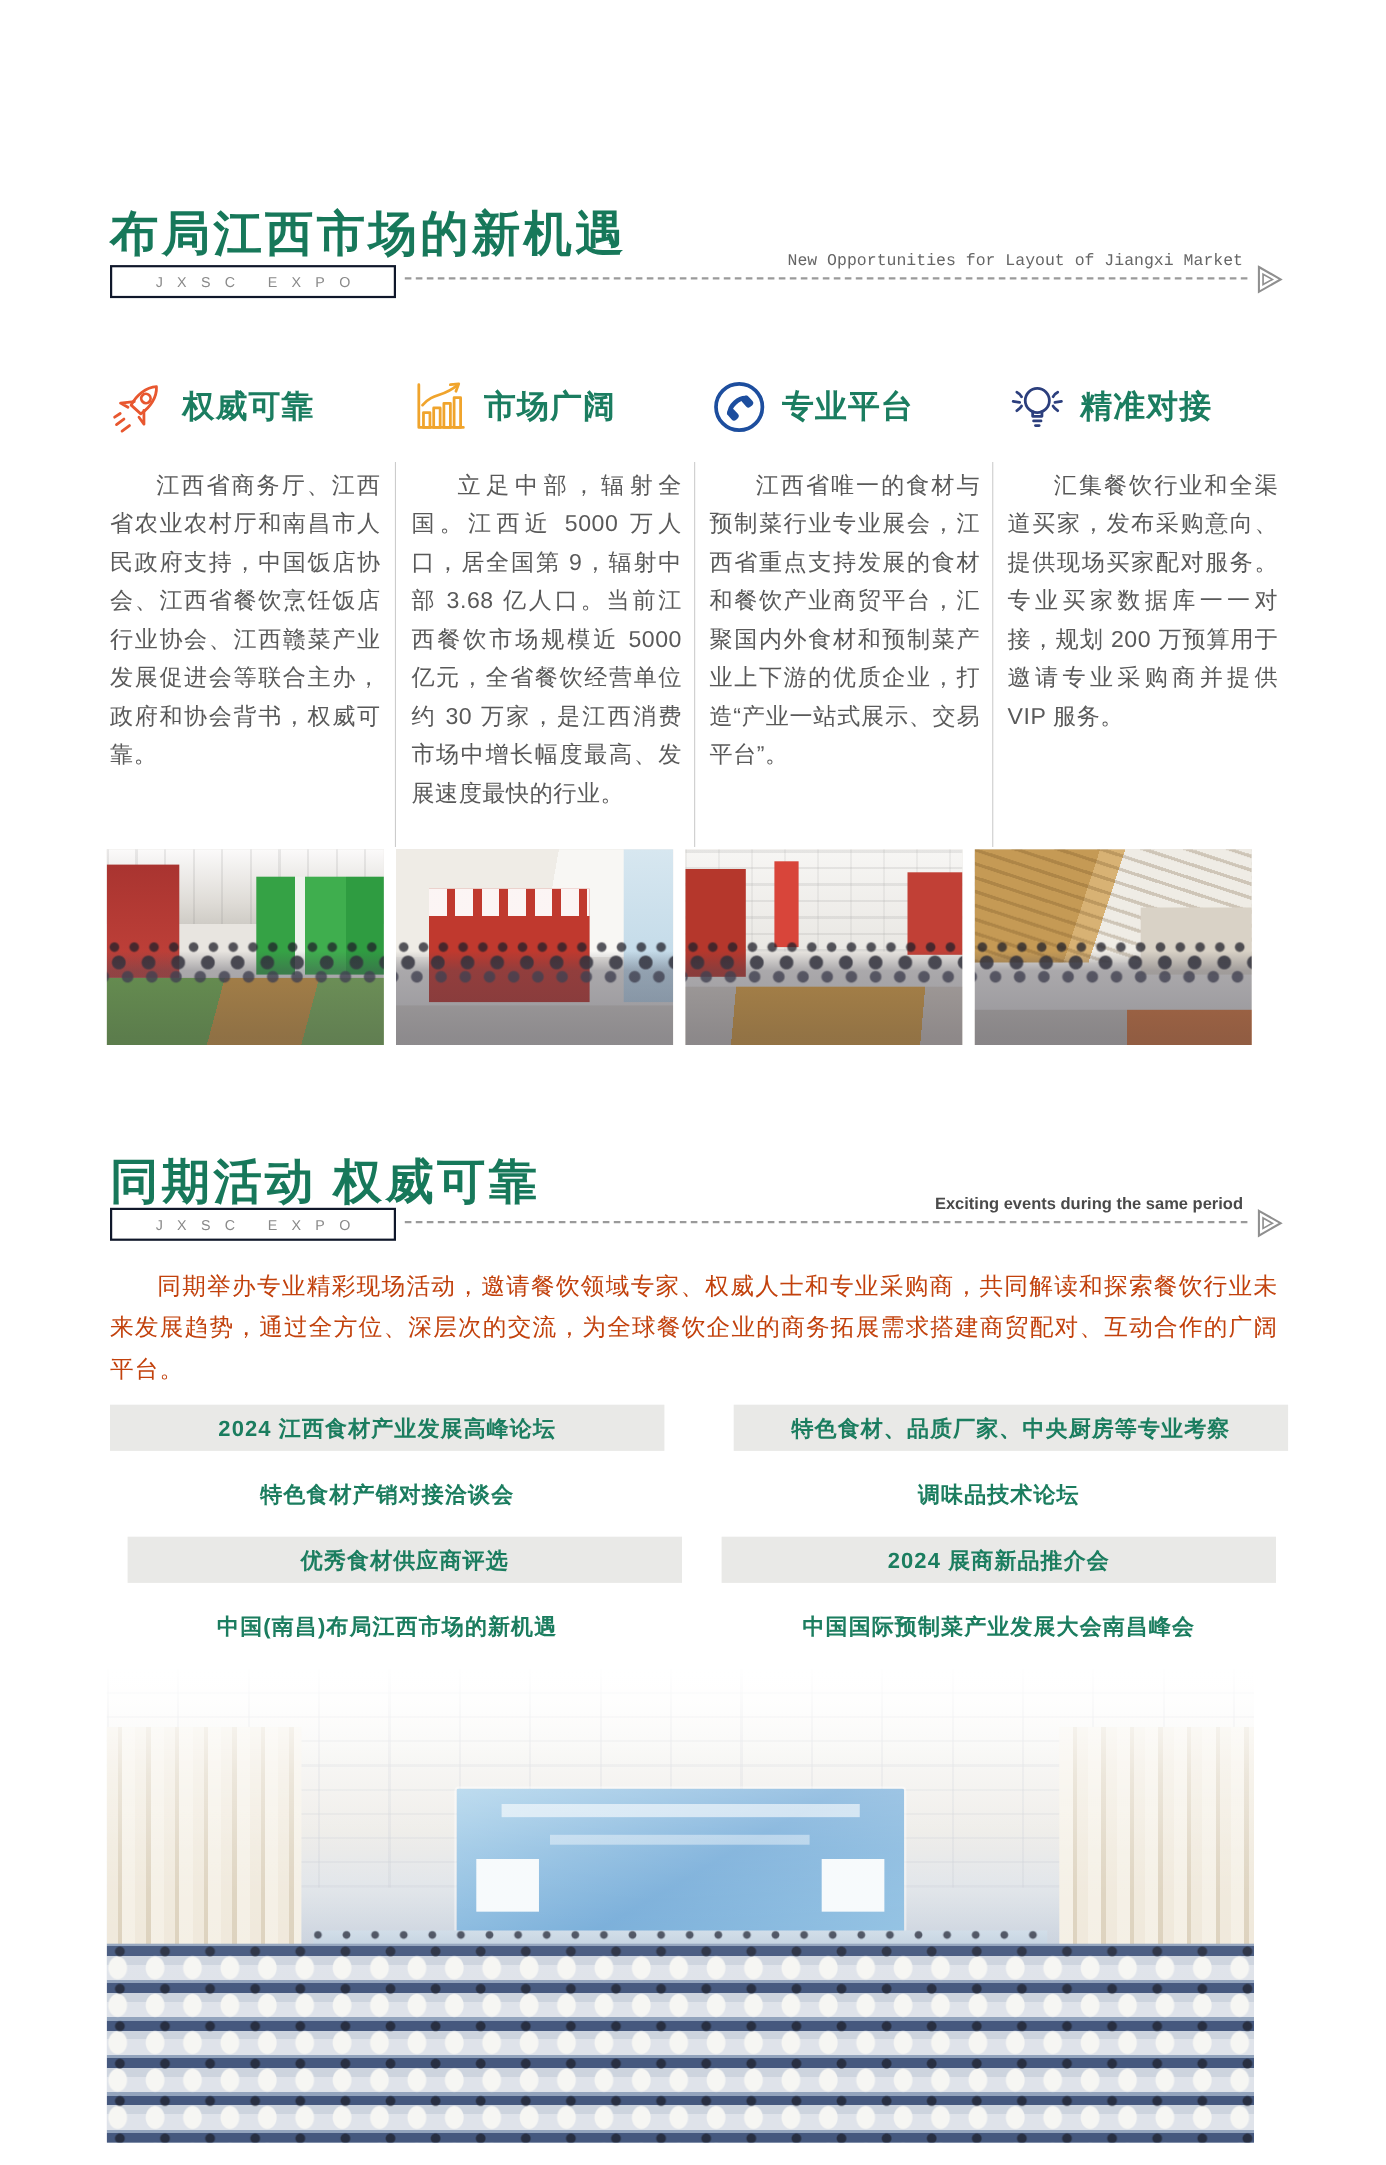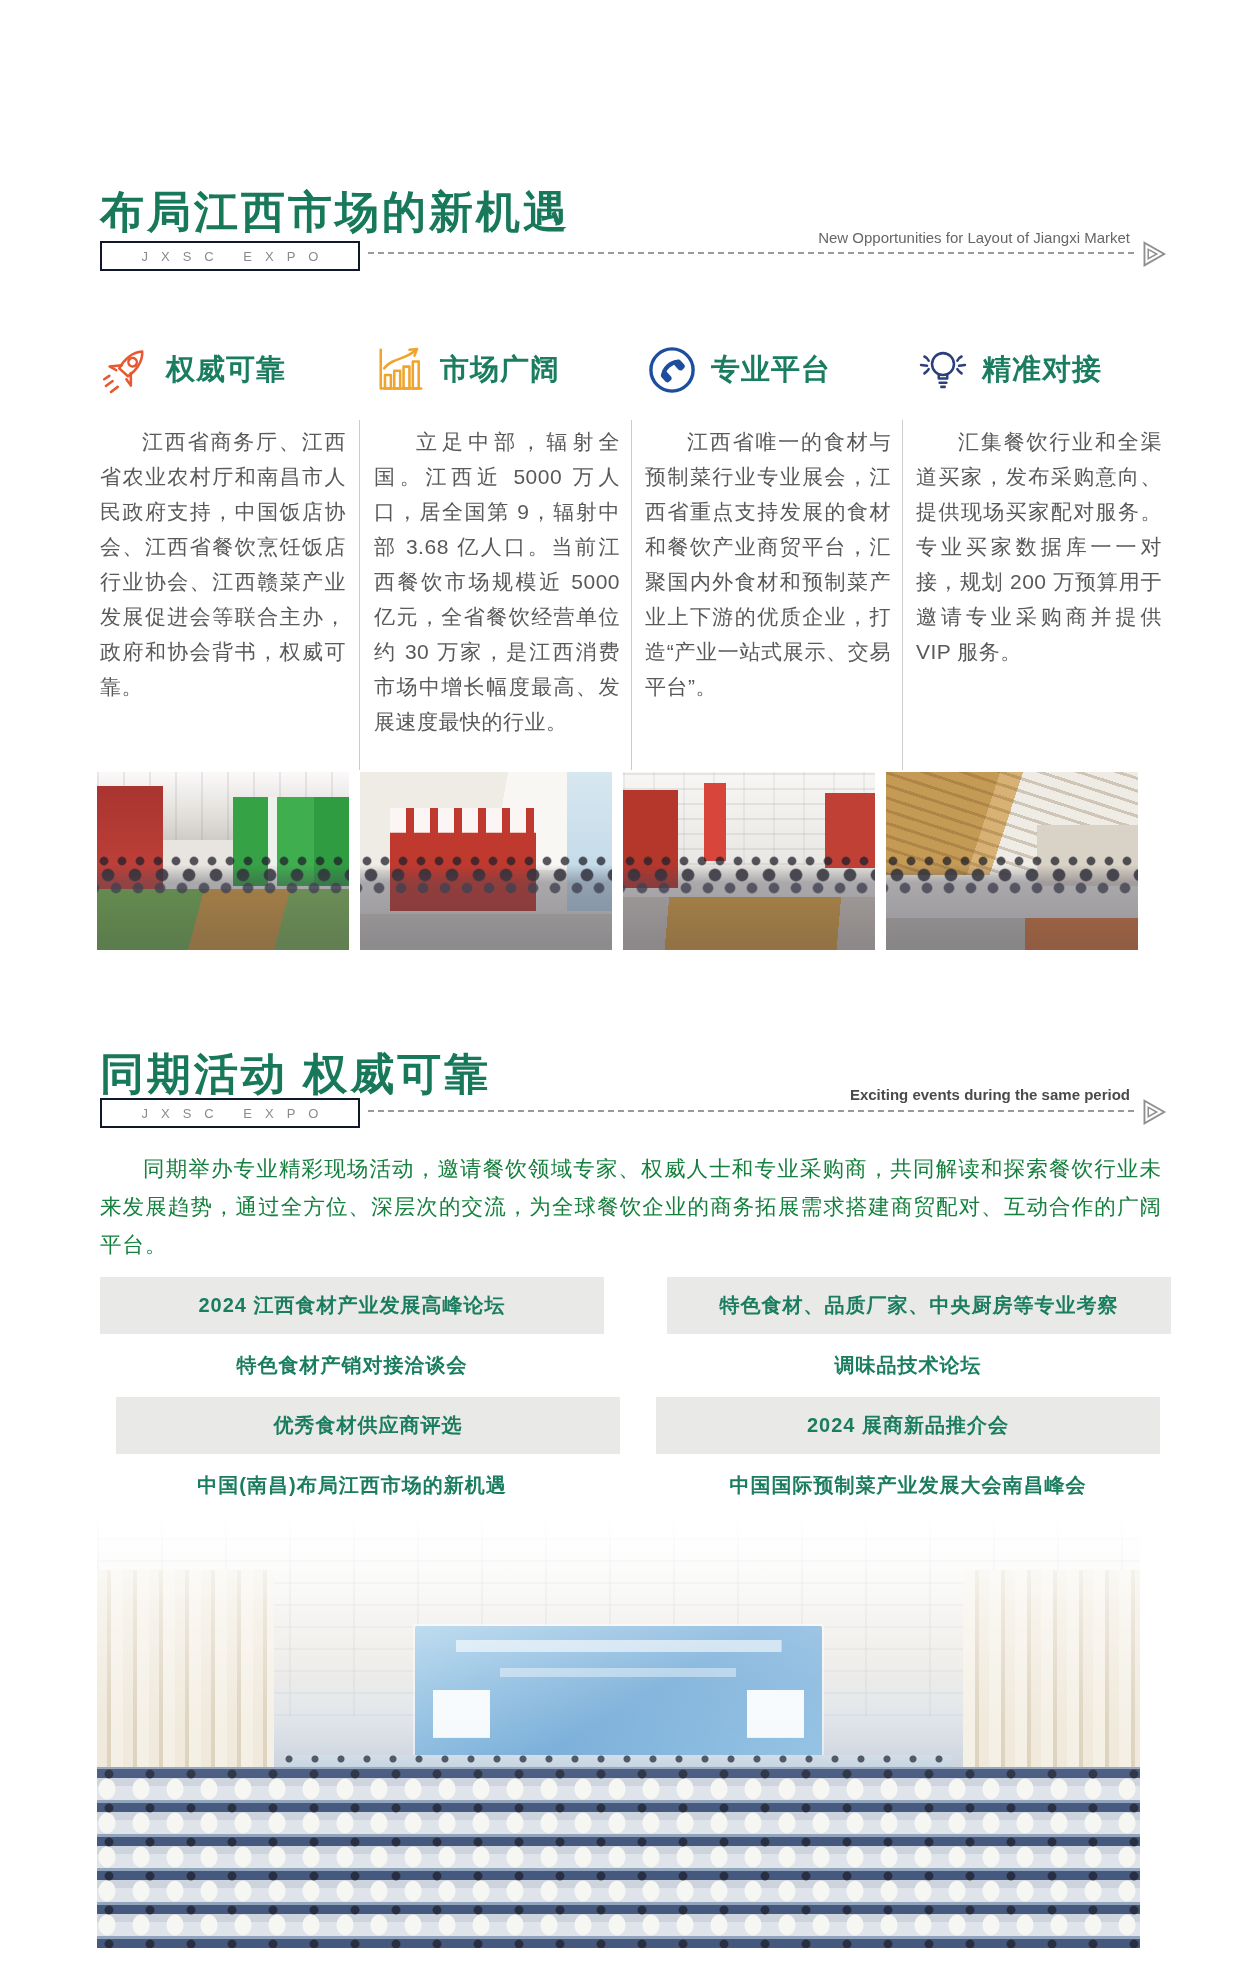--- a/index.html
+++ b/index.html
@@ -75,25 +75,25 @@
     background:linear-gradient(95deg,#d6cfc4 0 18%,#e2a53f 18% 85%,#d9cfc2 85%);}
   
   .p4-canopy{inset:0 0 42% 0;background:
     repeating-linear-gradient(18deg, rgba(90,60,20,.22) 0 3px, transparent 3px 12px),
     linear-gradient(108deg,#c59a55 0 40%,#d8b274 40% 48%,#efece5 48%);}
   .p4-back{right:0;top:30%;width:40%;height:34%;background:#d9d2c6;}
   .p4-floor{bottom:0;left:0;right:0;height:18%;background:linear-gradient(90deg,#cfc9bf 0 55%,#e07b3a 55%);}
   
   .intro{
     position:absolute;left:100px;top:1150px;width:1062px;
-    font-size:21.5px;line-height:38px;color:#15803d;text-align:justify;
+    font-size:21.5px;line-height:38px;color:#c2410c;text-align:justify;
     text-indent:2em;letter-spacing:1px;
   }
   .event{
-    position:absolute;width:504px;height:57px;display:flex;align-items:center;justify-content:center;
+    position:absolute;width:504px;height:42px;display:flex;align-items:center;justify-content:center;
     font-size:20px;font-weight:bold;color:#1b7d5f;letter-spacing:1px;white-space:nowrap;
   }
   .event.gray{background:#e9e9e7;}
   
   .conf{position:absolute;left:97px;top:1518px;width:1043px;height:430px;overflow:hidden;}
   .conf>div{position:absolute;}
   .cf-base{inset:0;background:linear-gradient(#ffffff 0,#f4f3f0 18%,#eceae6 34%,#dfe3e8 46%,#c9d2dd 58%,#c2ccd8 100%);}
   .cf-grid{left:0;right:0;top:0;height:46%;opacity:.7;background:
     repeating-linear-gradient(90deg, rgba(190,195,205,.35) 0 2px, transparent 2px 64px),
     repeating-linear-gradient(0deg, rgba(190,195,205,.3) 0 2px, transparent 2px 22px);}
@@ -121,21 +121,21 @@
   .cf-fade{inset:0;background:
     linear-gradient(rgba(255,255,255,.96) 0%, rgba(255,255,255,.65) 9%, rgba(255,255,255,.3) 22%,
                     rgba(255,255,255,.14) 38%, rgba(255,255,255,.06) 55%, rgba(255,255,255,0) 70%);}
 </style>
 </head>
 <body>
 
 <div class="page">
 
   <div class="sec-title" style="top:183px;">布局江西市场的新机遇</div>
-  <div class="sec-caption" style="top:229px;">New Opportunities for Layout of Jiangxi Market</div>
+  <div class="sec-caption" style="top:229px;font-family:Liberation Mono, monospace;">New Opportunities for Layout of Jiangxi Market</div>
   <div class="expo-box" style="top:241px;">
     <span>JXSC EXPO</span>
   </div>
   <div class="dash-line" style="left:368px;top:252px;width:766px;"></div>
   <svg class="dash-arrow" style="left:1136px;top:238px;" viewBox="0 0 34 32">
     <path d="M9 4 L30 16 L9 28 Z" fill="#ffffff" stroke="#8f8f8f" stroke-width="2"></path>
     <path d="M13 11 L22 16 L13 21 Z" fill="none" stroke="#8f8f8f" stroke-width="1.6"></path>
   </svg>
 
   <div class="col" style="left:100px;">

